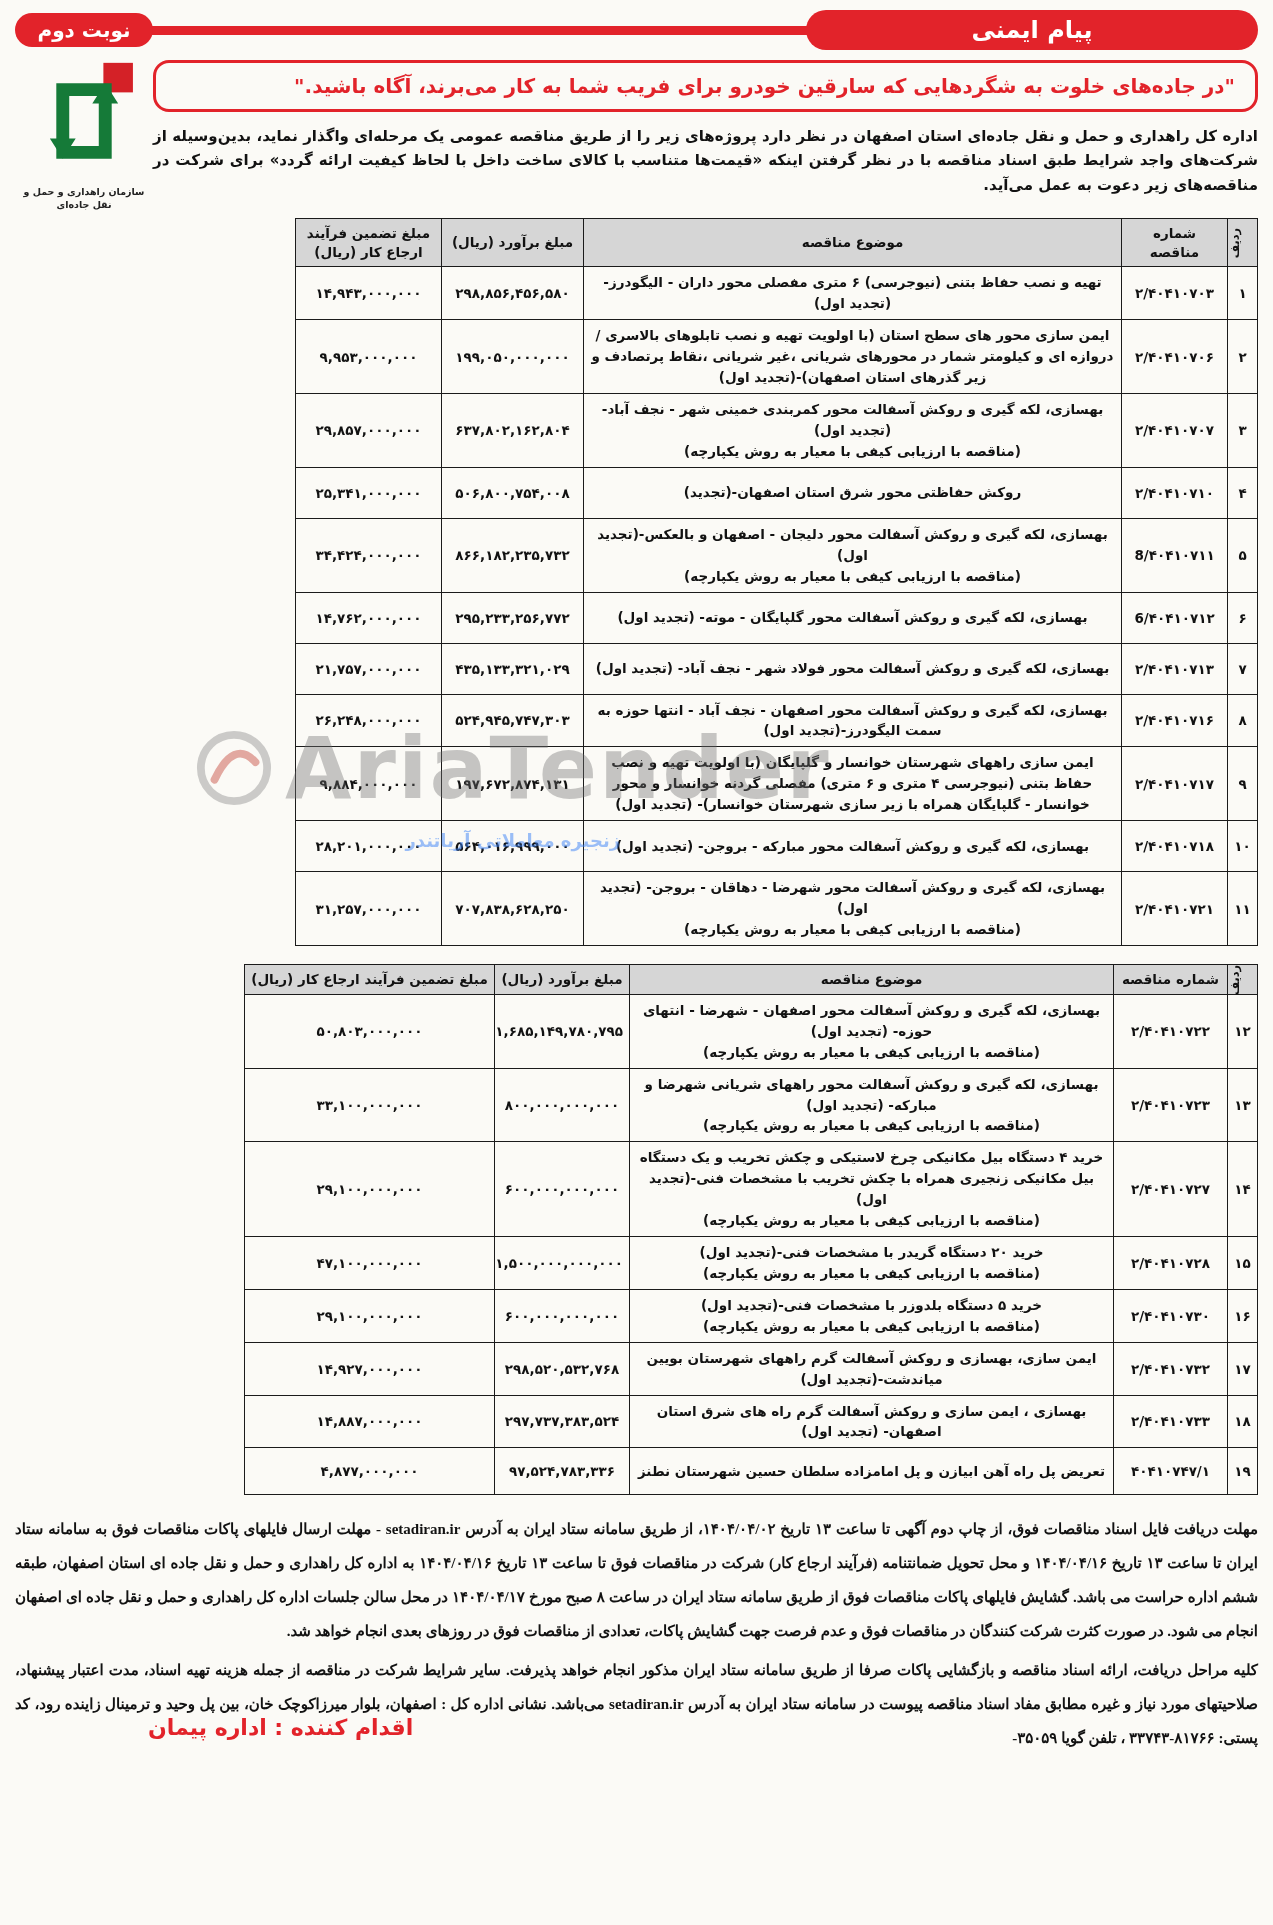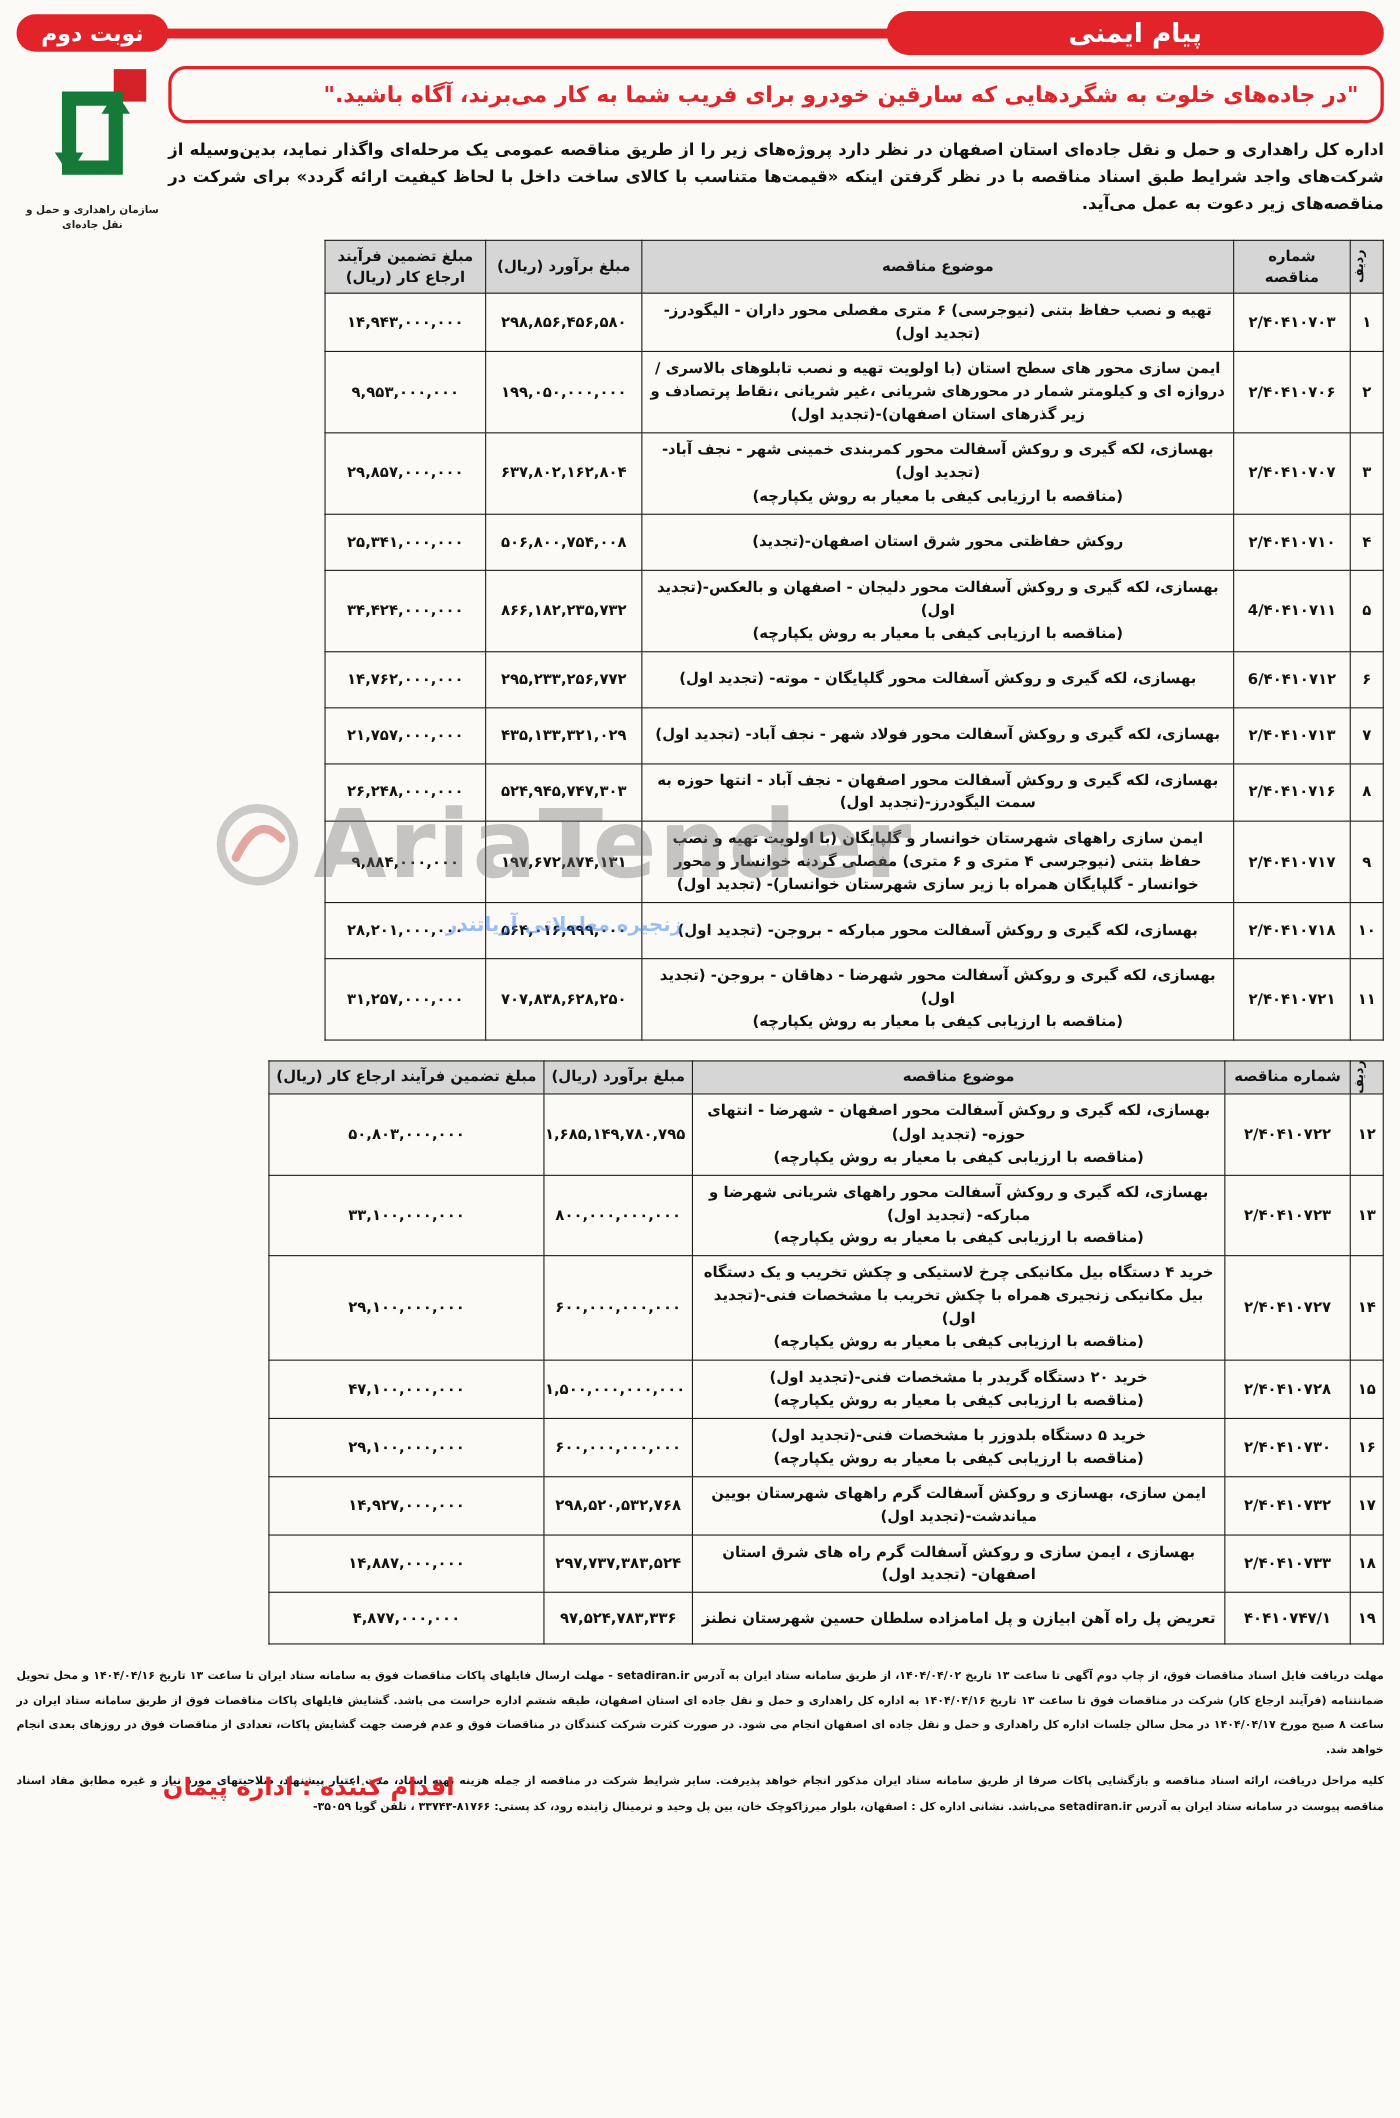--- a/index.html
+++ b/index.html
@@ -47,22 +47,23 @@
   td.c-subj{font-weight:700;line-height:1.55;}
   td.c-est,td.c-gar,td.c-num{font-weight:600;margin-top:44px;}
   td.c-row{font-weight:bold;}
   .t1 td{height:40px;}
   .t2 td{height:36px;}
   .vert{display:inline-block;transform:rotate(-90deg);white-space:nowrap;font-size:11.5px;font-weight:bold;}
 
   
   .footer{margin-top:10px;}
   .footer p{
-    margin:0 0 6px 0;font-size:10px;font-weight:600;line-height:2.25;
+    margin:0 0 6px 0;font-size:15px;font-weight:600;line-height:2.25;
     text-align:justify;
+    font-family:Liberation Serif, serif;
   }
   .signature{
     position:absolute;bottom:32px;left:148px;
     color:var(--red);font-size:22px;font-weight:800;
   }
 
   
   .watermark{
     position:absolute;top:718px;left:195px;z-index:40;pointer-events:none;
     direction:ltr;text-align:center;
@@ -159,21 +160,21 @@
           <td class="c-row">۴</td>
           <td class="c-num">۲/۴۰۴۱۰۷۱۰</td>
           <td class="c-subj">
             <div>روکش حفاظتی محور شرق استان اصفهان-(تجدید)</div>
           </td>
           <td class="c-est">۵۰۶,۸۰۰,۷۵۴,۰۰۸</td>
           <td class="c-gar">۲۵,۳۴۱,۰۰۰,۰۰۰</td>
         </tr>
         <tr>
           <td class="c-row">۵</td>
-          <td class="c-num">4/۴۰۴۱۰۷۱۱</td>
+          <td class="c-num">8/۴۰۴۱۰۷۱۱</td>
           <td class="c-subj">
             <div>بهسازی، لکه گیری و روکش آسفالت محور دلیجان - اصفهان و بالعکس-(تجدید اول)</div>
             <div>(مناقصه با ارزیابی کیفی با معیار به روش یکپارچه)</div>
           </td>
           <td class="c-est">۸۶۶,۱۸۲,۲۳۵,۷۳۲</td>
           <td class="c-gar">۳۴,۴۲۴,۰۰۰,۰۰۰</td>
         </tr>
         <tr>
           <td class="c-row">۶</td>
           <td class="c-num">6/۴۰۴۱۰۷۱۲</td>

